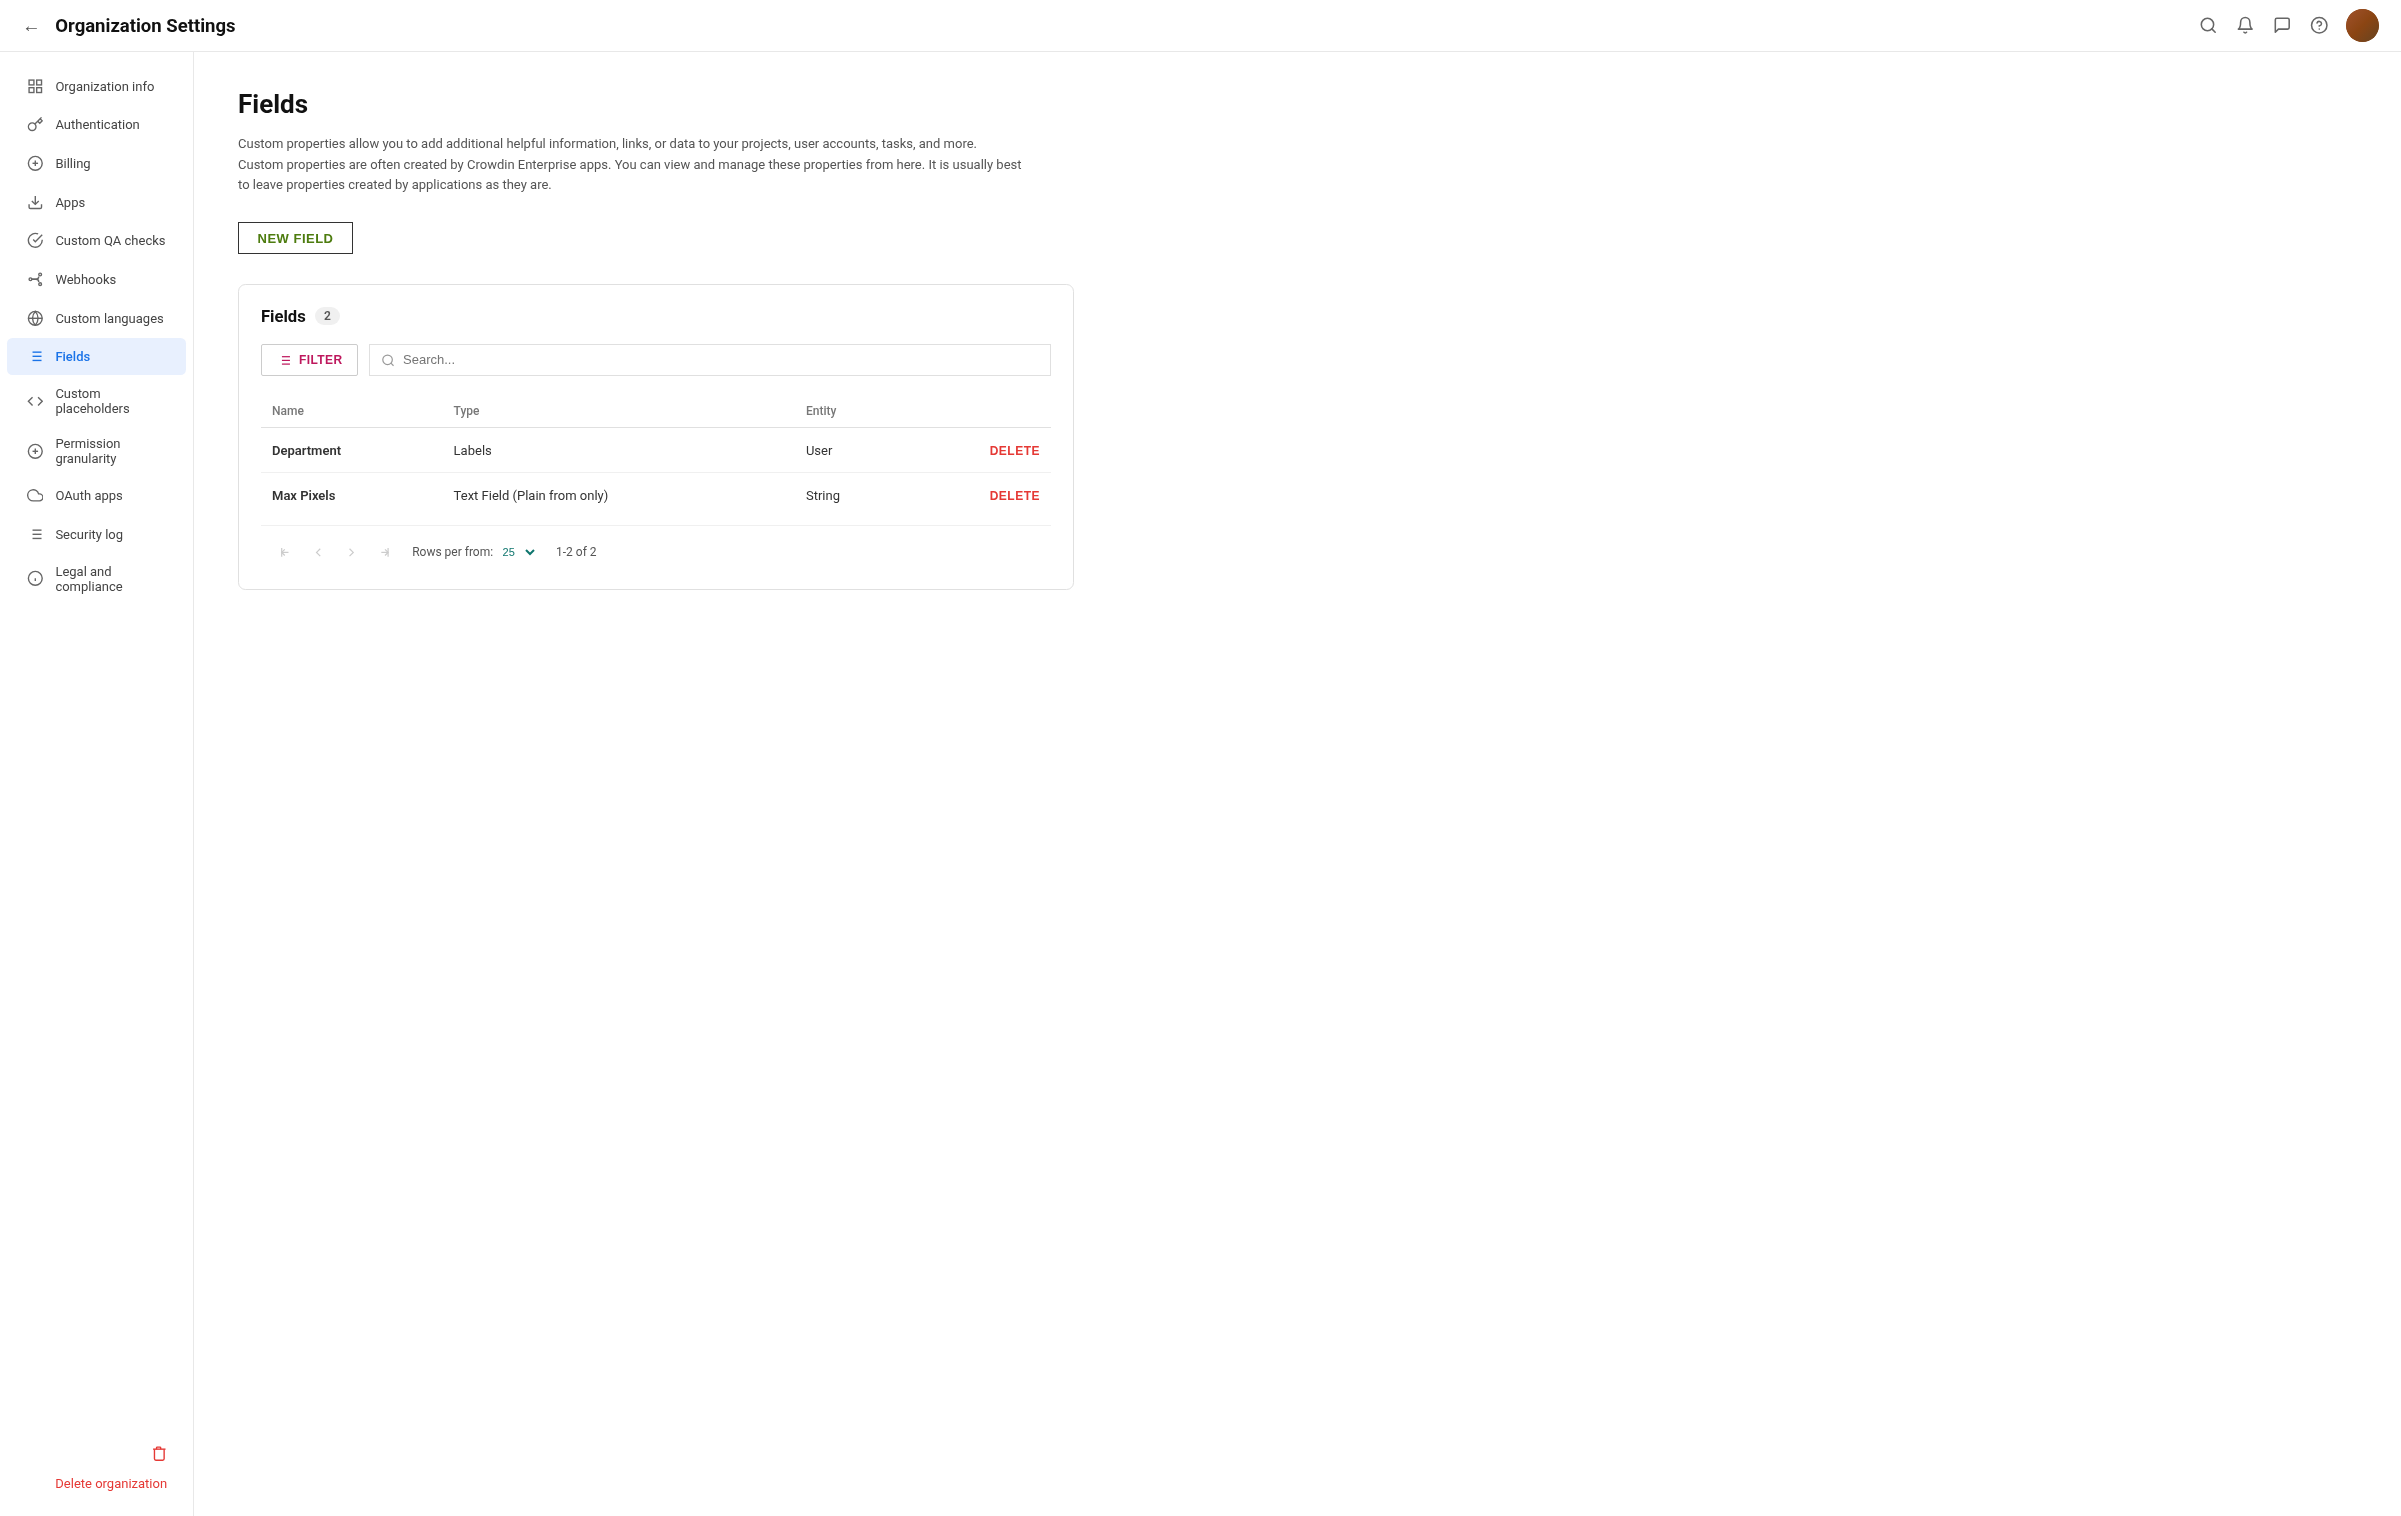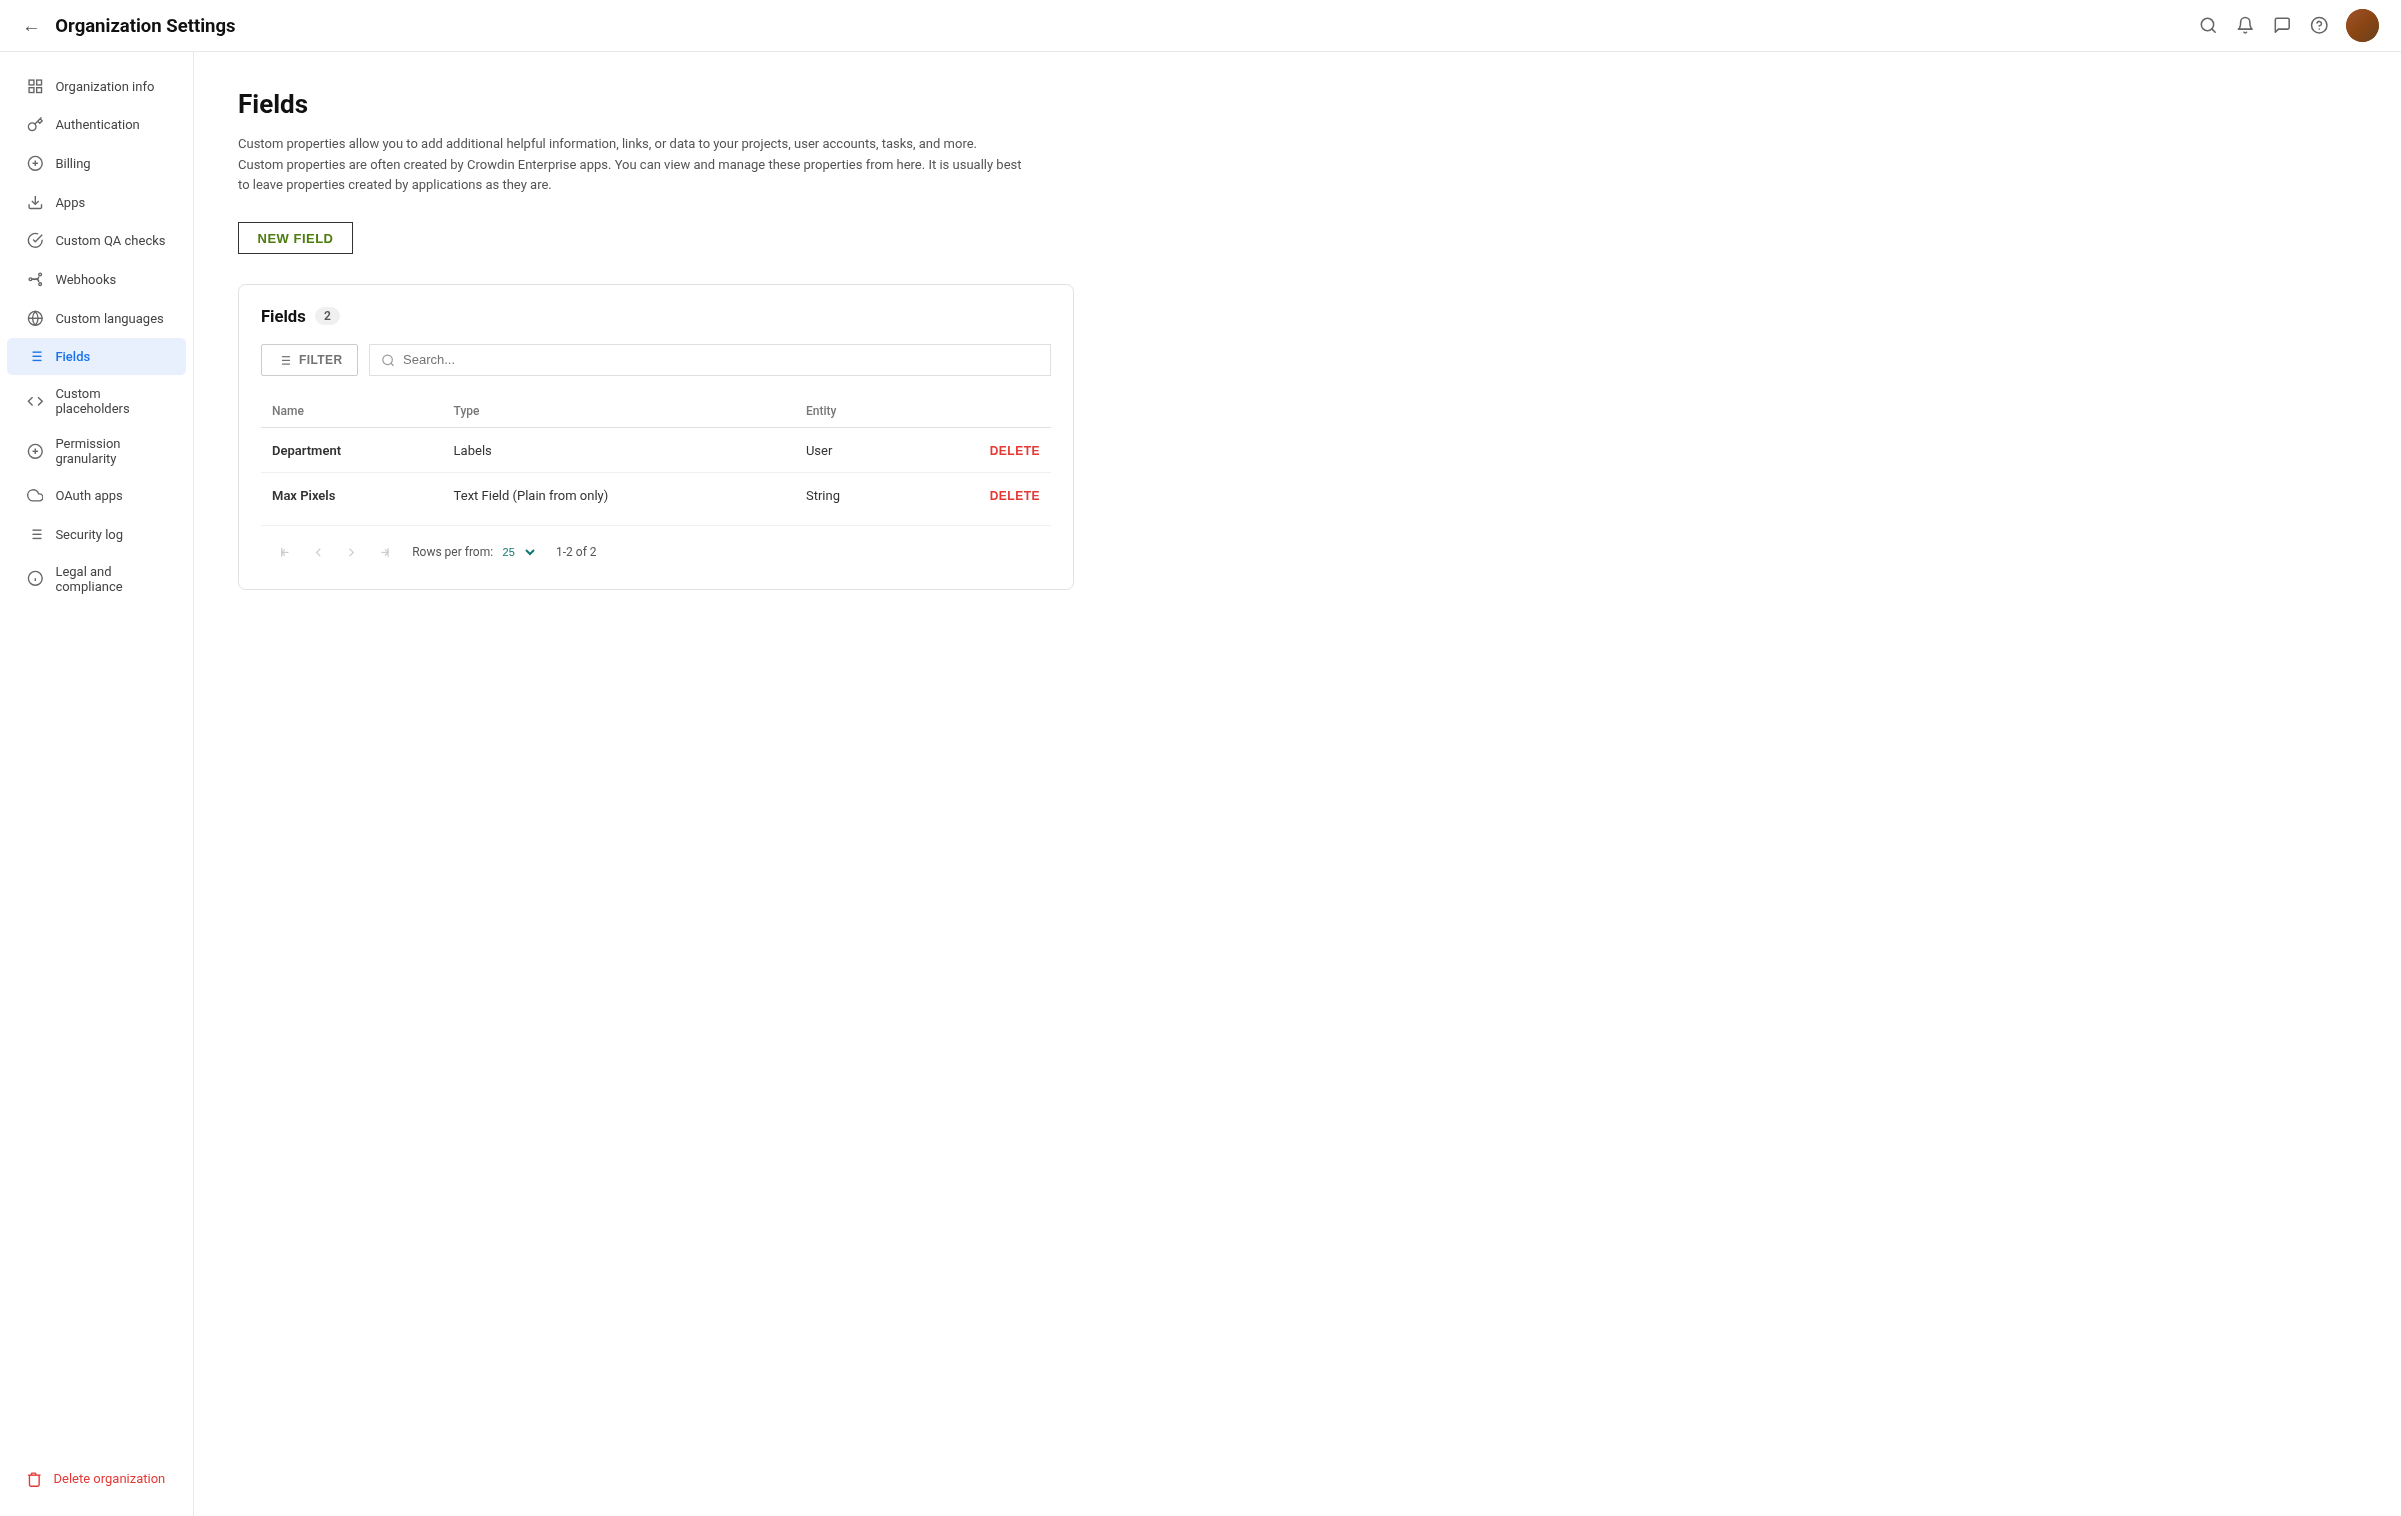--- a/index.html
+++ b/index.html
@@ -116,27 +116,28 @@
     }
     .sidebar-item-label {
       font-size: 13px;
     }
     .sidebar-item.active .sidebar-item-label {
       color: #1a73e8;
       font-weight: 500;
     }
     .sidebar-delete {
       display: flex;
-      align-items: flex-start;
+      align-items: flex-end;
       gap: 11px;
       padding: 9.2px 18.5px;
       cursor: pointer;
       color: #e53935;
       margin: 0.9px 7.4px;
       margin-top: auto;
+      flex-direction: column;
     }
     .sidebar-spacer { flex: 1; }
 
     
     .main {
       flex: 1;
       padding: 37px 44px;
       max-width: 924px;
     }
     .page-title {
@@ -203,21 +204,21 @@
       display: inline-flex;
       align-items: flex-end;
       gap: 7.4px;
       padding: 7.4px 14.8px;
       border: 0.9px solid #ccc;
       border-radius: 2px;
       background: #fff;
       font-size: 12px;
       font-weight: 600;
       cursor: pointer;
-      color: #737373;
+      color: #be185d;
       letter-spacing: 0.4px;
     }
     .search-box {
       display: flex;
       align-items: center;
       gap: 7.4px;
       border: 0.9px solid #e0e0e0;
       border-radius: 0;
       padding: 7.4px 11px;
       flex: 1;

